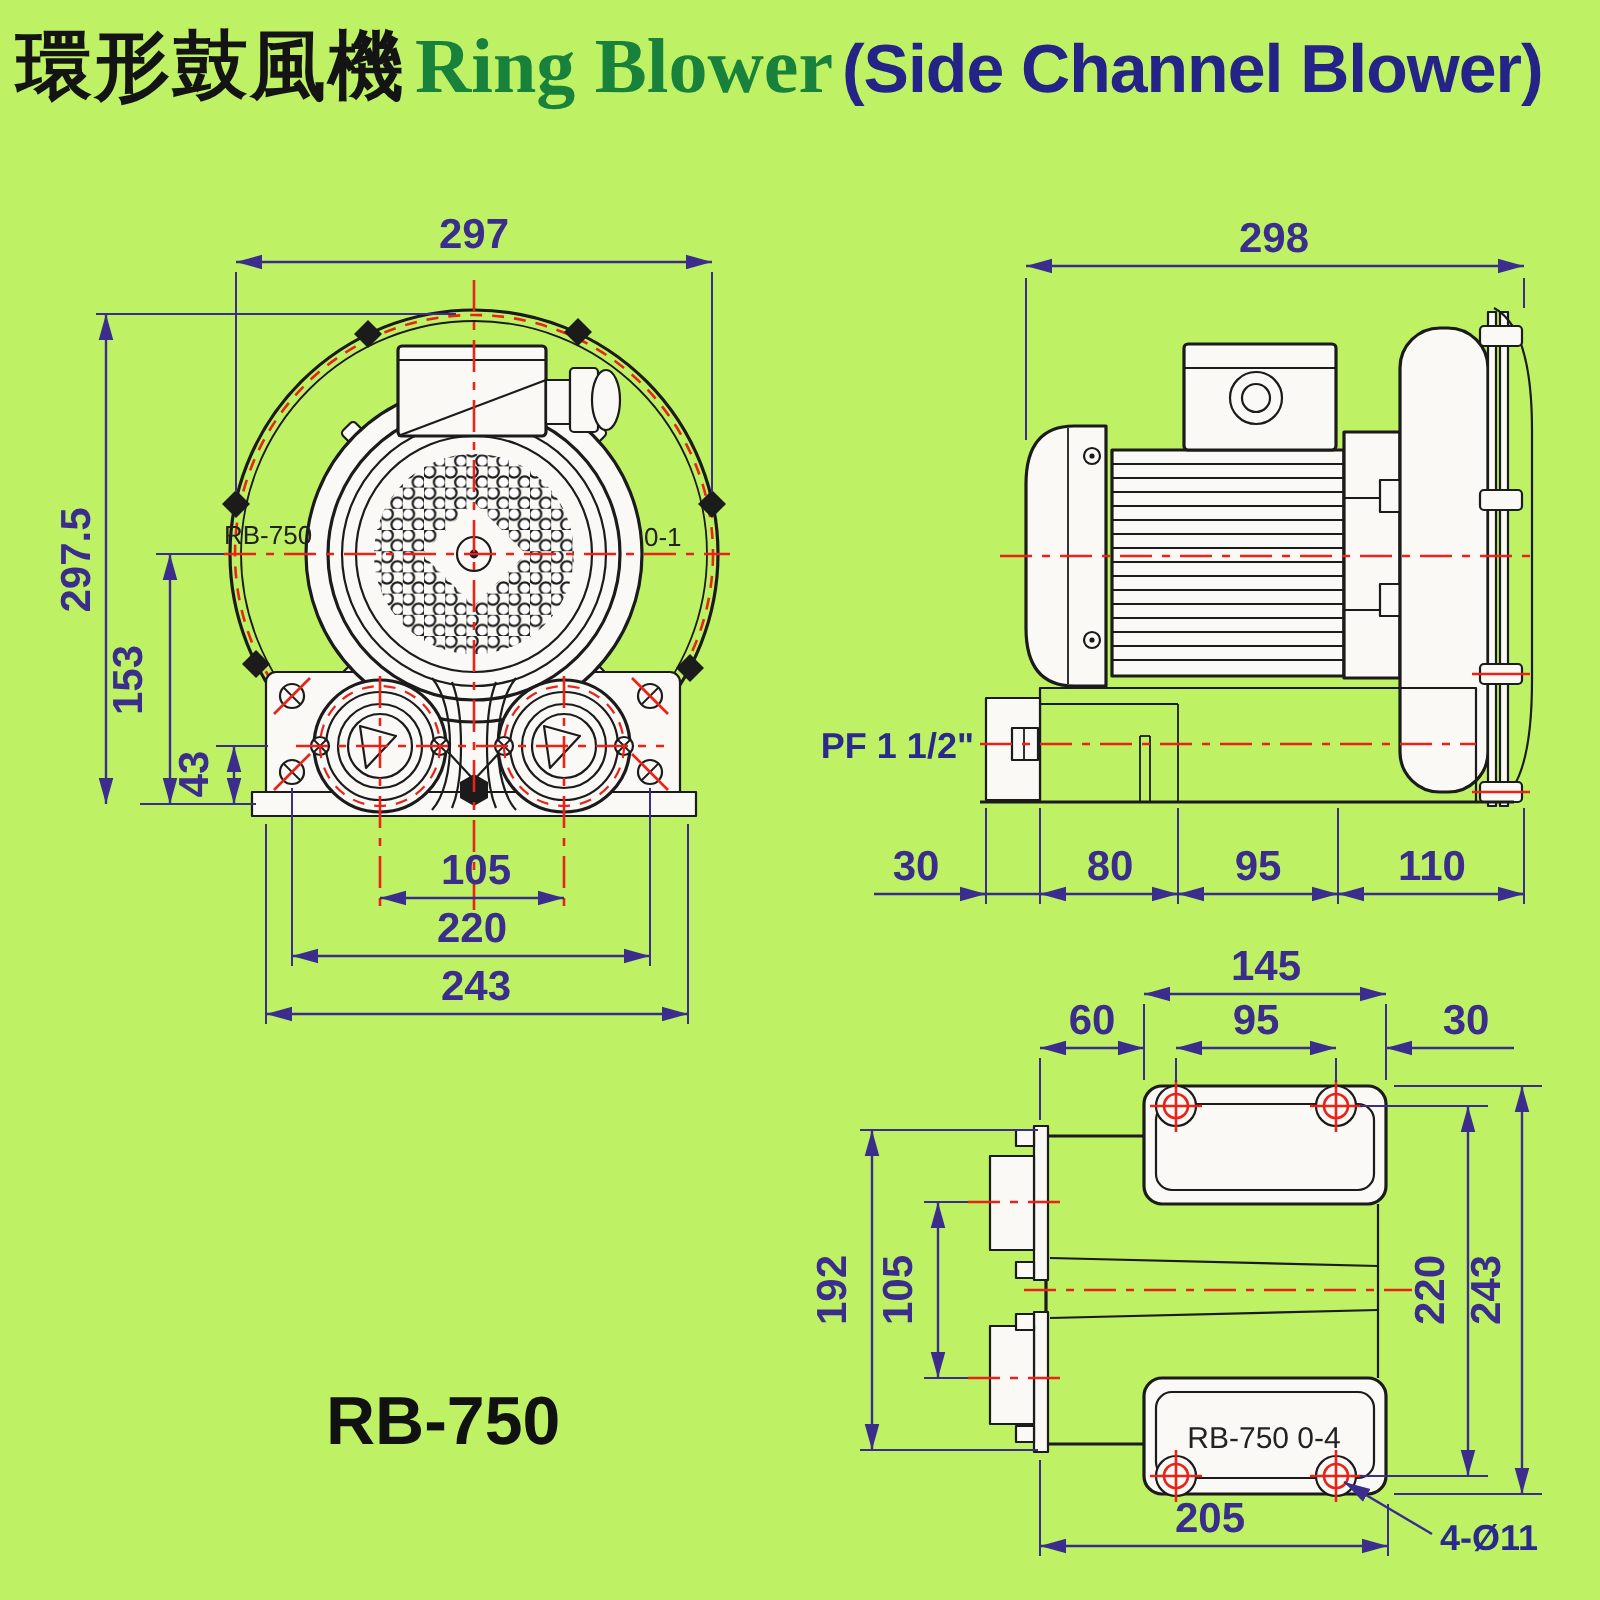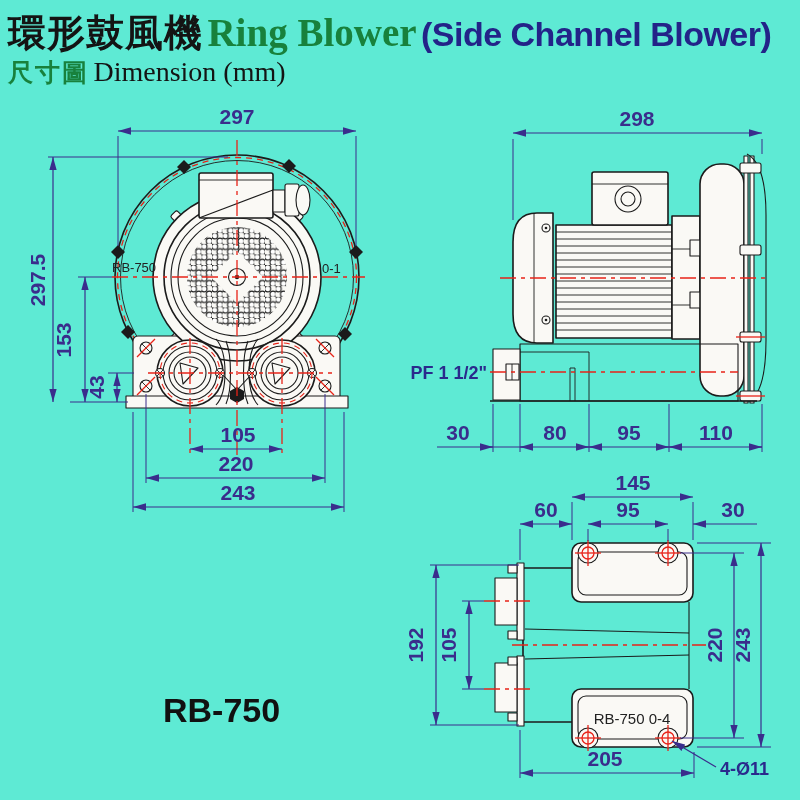--- a/index.html
+++ b/index.html
@@ -1,16 +1,16 @@
 <!DOCTYPE html>
 <html><head>
 <meta charset="utf-8">
 <style>
   html,body{margin:0;padding:0;}
-  .stage{position:relative;width:800px;height:800px;background:#5eead4;overflow:hidden;
+  .stage{position:relative;width:800px;height:800px;background:#bef264;overflow:hidden;
          font-family:"Liberation Sans",sans-serif;}
   .hdr{position:absolute;left:8px;top:8px;white-space:nowrap;}
   .hdr .zh{font-weight:bold;font-size:38px;color:#141414;letter-spacing:1px;}
   .hdr .en{font-family:"Liberation Serif",serif;font-weight:bold;font-size:39px;color:#18813c;}
   .hdr .paren{font-weight:bold;font-size:34px;color:#232388;letter-spacing:-0.5px;}
   .sub{position:absolute;left:8px;top:56px;white-space:nowrap;}
   .sub .zh2{font-weight:bold;font-size:25px;color:#18813c;letter-spacing:2px;}
   .sub .en2{font-family:"Liberation Serif",serif;font-size:28px;color:#141414;}
   svg{position:absolute;left:0;top:0;}
   .oln{fill:none;stroke:#1b1b1b;stroke-width:1.6;stroke-linejoin:round;}
@@ -33,24 +33,20 @@
 </head>
 <body>
 
 <div class="stage">
 
   <div class="hdr">
     <span class="zh">環形鼓風機</span>
     <span class="en">Ring Blower</span>
     <span class="paren">(Side Channel Blower)</span>
   </div>
-  <div class="sub">
-    <span class="zh2">尺寸圖</span>
-    <span class="en2">Dimension (mm)</span>
-  </div>
 
   <svg width="800" height="800" viewBox="0 0 800 800">
     <defs>
       <marker id="arr" viewBox="0 0 10 6" refX="10" refY="3" markerWidth="11" markerHeight="7" orient="auto-start-reverse">
         <path d="M10,3 L0,0.2 L0,5.8 Z" fill="#3a2d8c"></path>
       </marker>
       <pattern id="dots" width="10.6" height="10.6" patternUnits="userSpaceOnUse">
         <circle cx="2.65" cy="2.65" r="3" fill="#fff" stroke="#1c1c1c" stroke-width="1.1"></circle>
         <circle cx="7.95" cy="7.95" r="3" fill="#fff" stroke="#1c1c1c" stroke-width="1.1"></circle>
       </pattern>

